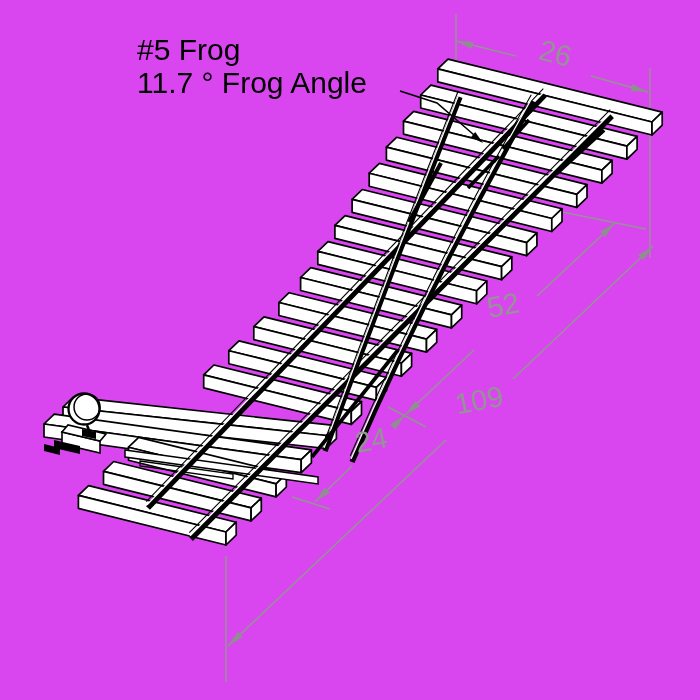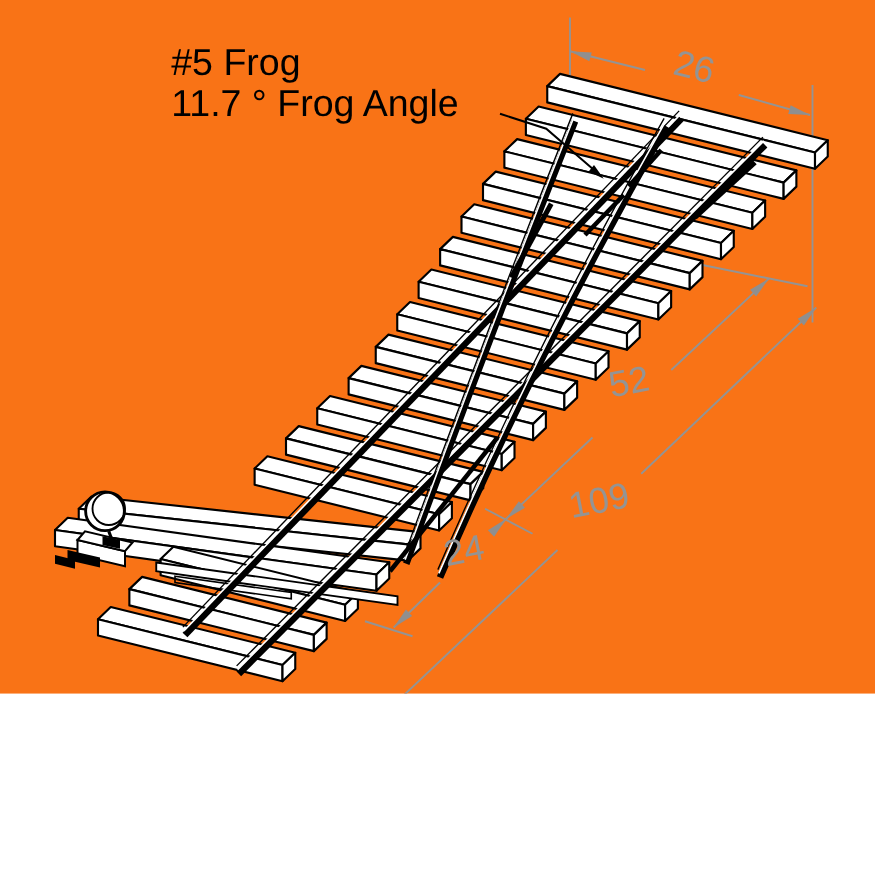--- a/index.html
+++ b/index.html
@@ -1,16 +1,16 @@
 <!DOCTYPE html>
 <html><head>
 <meta charset="utf-8">
 <style>
   html,body{margin:0;padding:0;background:#fff;}
-  .stage{position:relative;width:700px;height:555px;background:#f97316;overflow:hidden;
+  .stage{position:relative;width:700px;height:700px;background:#d946ef;overflow:hidden;
          font-family:"Liberation Sans", sans-serif;}
   svg{display:block;}
   text{font-family:"Liberation Sans", sans-serif;}
   .callout-text{fill:#000;font-size:30px;}
   .dim-text{fill:#949494;font-size:29px;}
 </style>
 </head>
 <body>
 
 <div class="stage">

